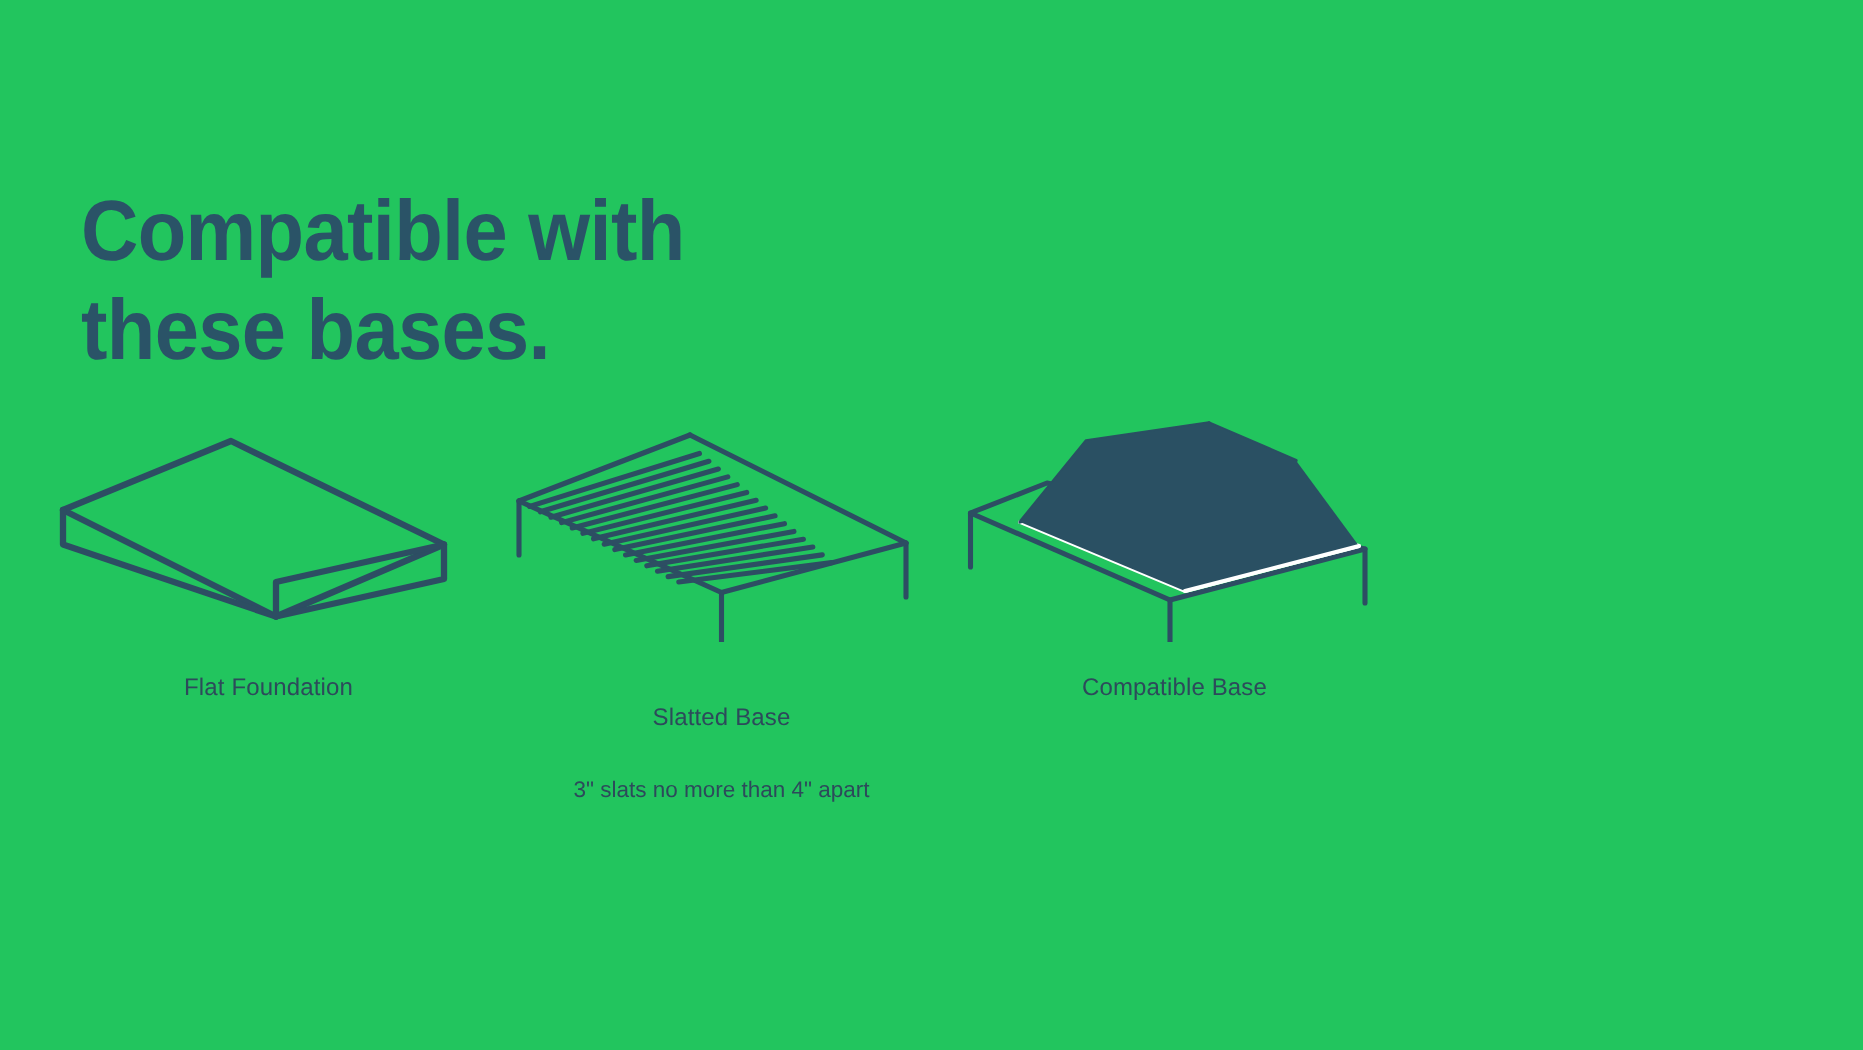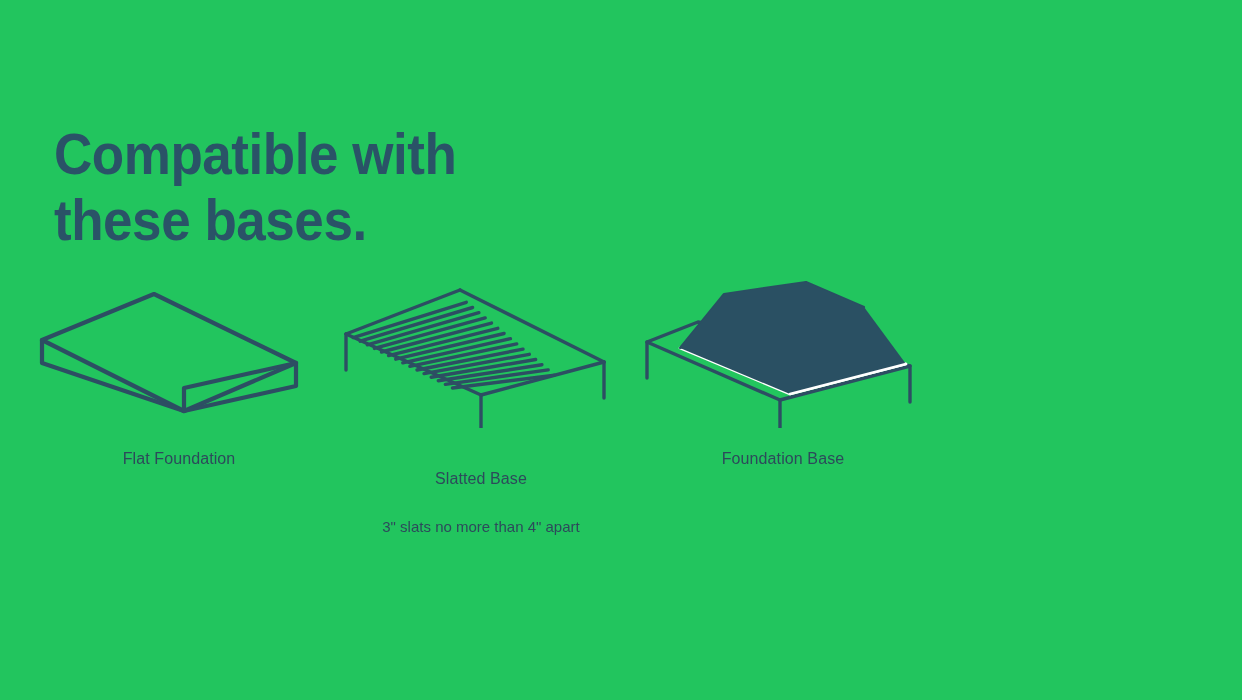--- a/index.html
+++ b/index.html
@@ -169,18 +169,18 @@
 
         <path d="M42 70 L120 44 L268 86 L152 116 Z" fill="#2a5063" stroke="#ffffff" stroke-width="2.6" stroke-linejoin="round"></path>
 
         <path d="M42 70 L86 16 L168 4 L120 44 Z" fill="#2a5063" stroke="#2a5063" stroke-width="2.2" stroke-linejoin="round"></path>
         <path d="M120 44 L168 4 L226 29 L173 62 Z" fill="#2a5063" stroke="#2a5063" stroke-width="2.2" stroke-linejoin="round"></path>
 
         <path d="M42 70 L86 16 L168 4 L226 29 L268 86 L152 116 Z" fill="#2a5063" stroke="none"></path>
 
         <path d="M268 86 L152 116" fill="none" stroke="#ffffff" stroke-width="2.6" stroke-linecap="round"></path>
       </svg>
-      <div class="caption">Foundation Base</div>
+      <div class="caption">Compatible Base</div>
       <div class="subcaption empty"></div>
     </div>
 
   </div>
 </div>
 
 </body></html>

